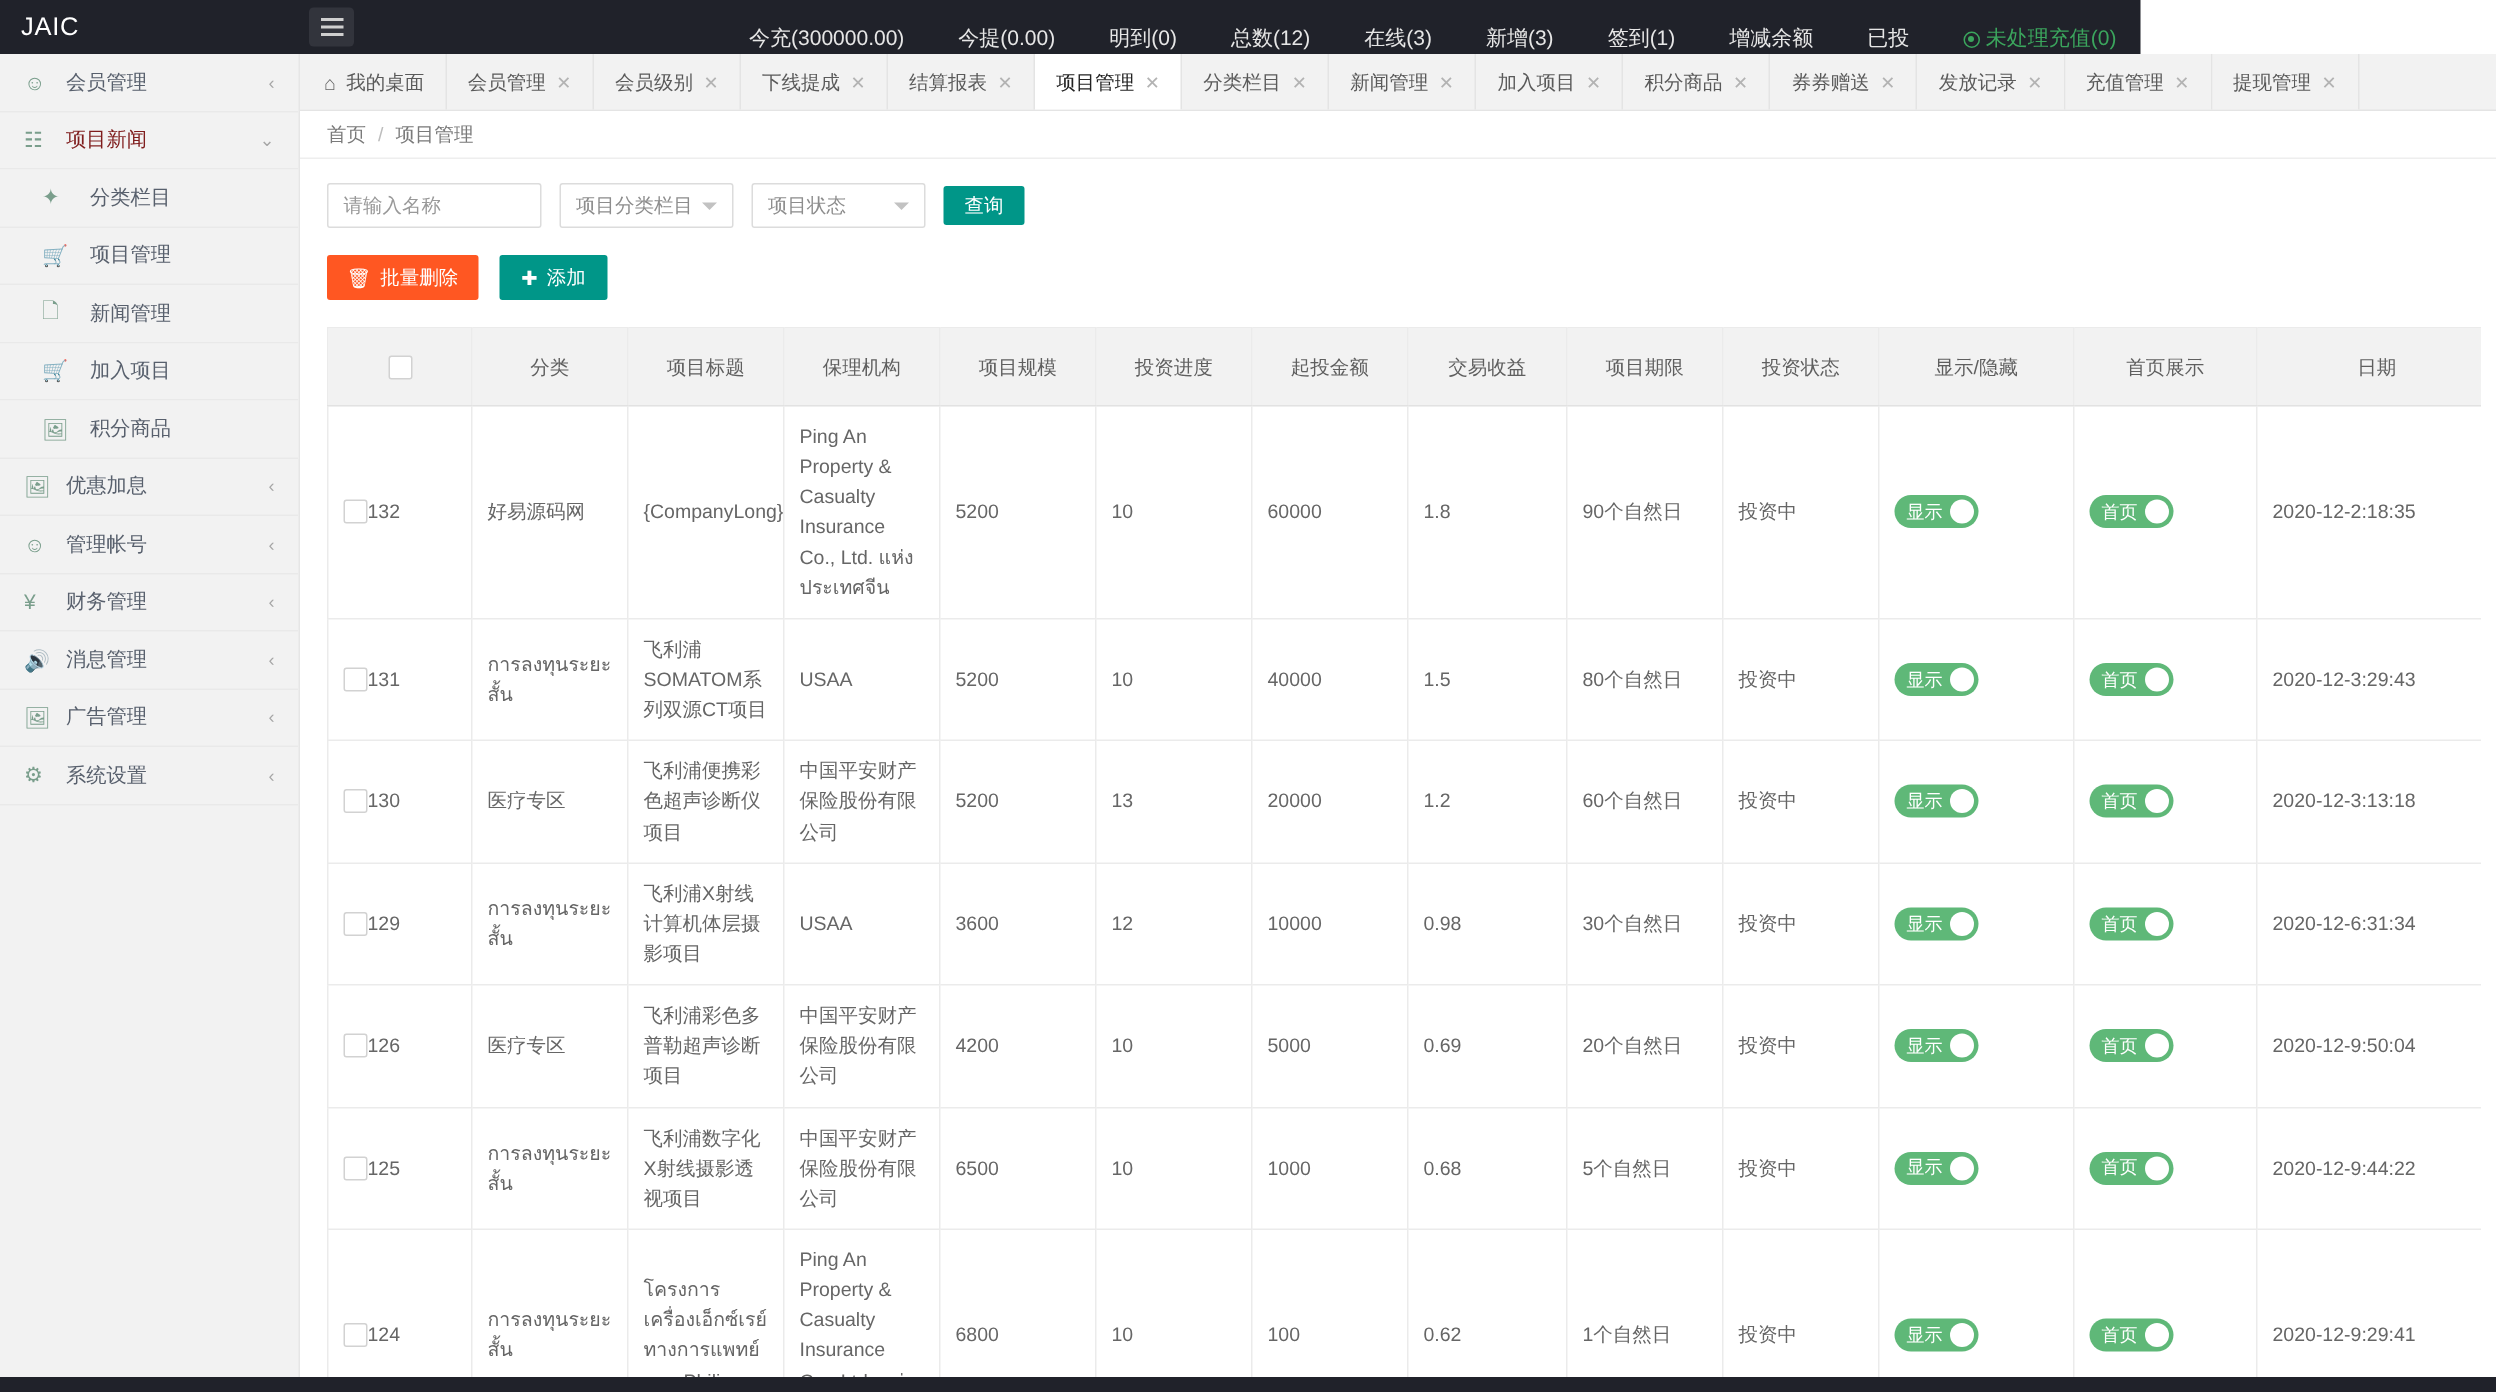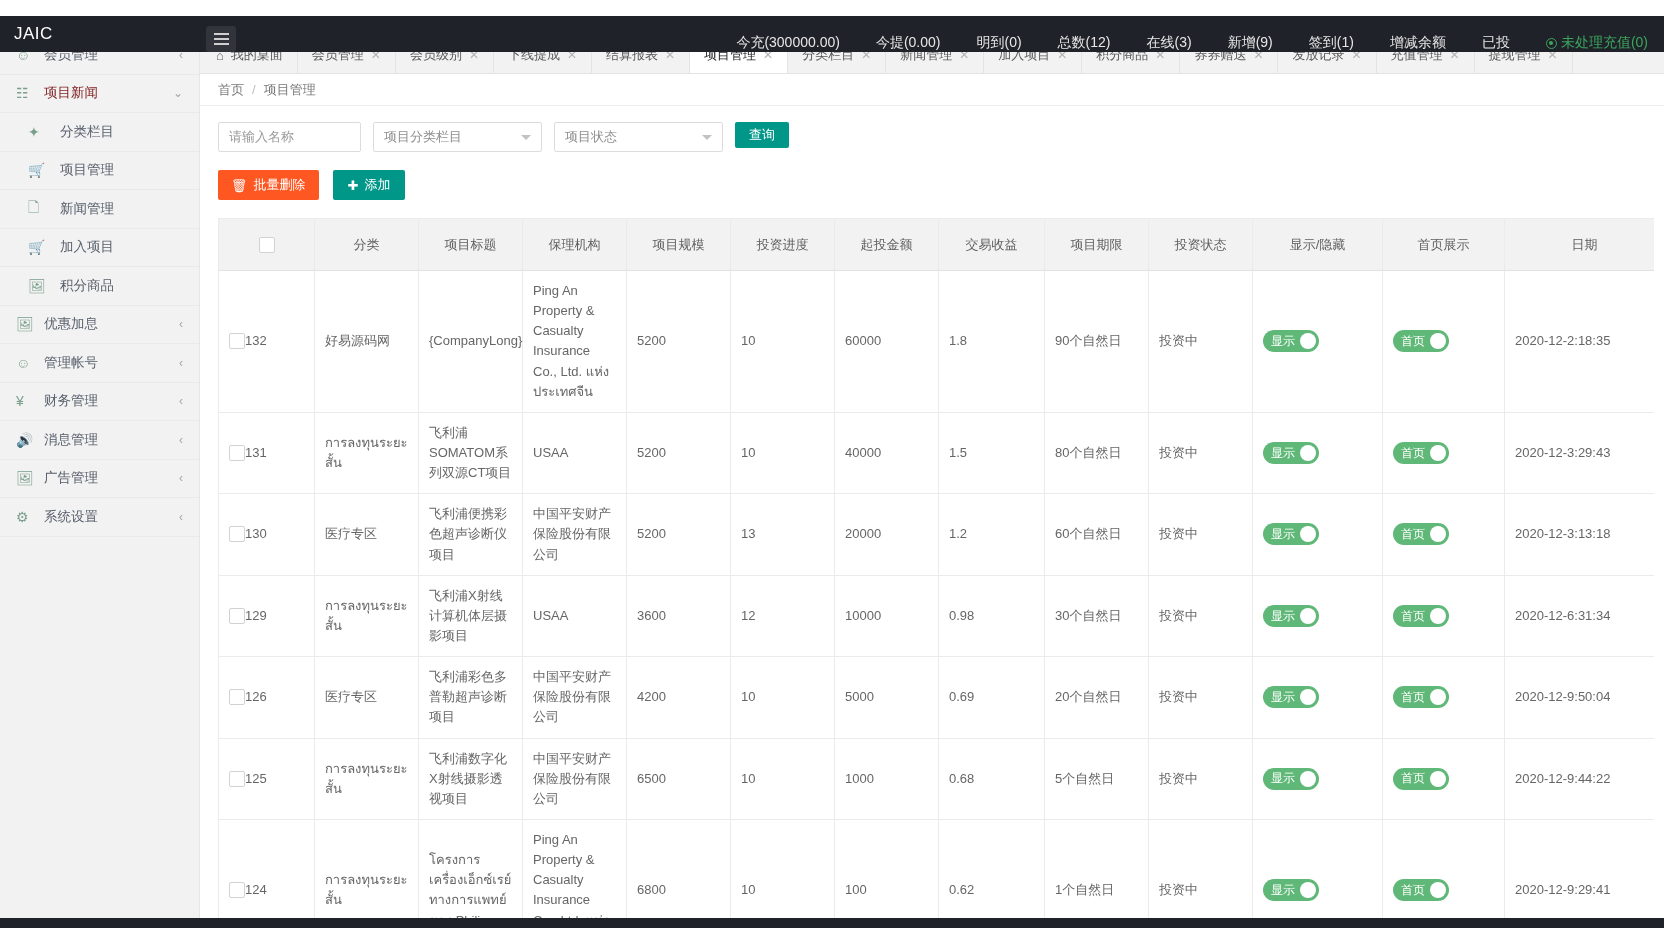--- a/index.html
+++ b/index.html
@@ -7,22 +7,22 @@
     width: 1664px; height: 928px;
     overflow: hidden;
     font-family: "Liberation Sans", "DejaVu Sans", sans-serif;
     background: #fff;
     color: #333;
   }
   #app { position: relative; width: 1664px; height: 928px; }
 
   
   .topbar {
-    position: absolute; top: 16px; left: 0; width: 1664px; height: 36px;
-    background: #20222a; display: flex; align-items: flex-end;
+    position: absolute; top: 0; left: 0; width: 1427px; height: 36px;
+    background: #20222a; display: flex; align-items: center;
     color: #f5f5f5; font-size: 13px; z-index: 50;
   }
   .brand {
     width: 200px; height: 36px; display: flex; align-items: center;
     padding-left: 14px; font-size: 17px; letter-spacing: .5px; color: #fff;
   }
   .hamburger {
     width: 30px; height: 26px; background: #32343c; border-radius: 3px;
     display: flex; flex-direction: column; justify-content: center;
     align-items: center; gap: 3px; margin-left: 6px; cursor: pointer;
@@ -79,28 +79,28 @@
     position: absolute; top: 74px; left: 200px; width: 1464px; height: 854px;
     background: #fff; overflow: hidden;
   }
   .breadcrumb {
     height: 32px; display:flex; align-items:center;
     padding: 0 14px 0 18px; font-size: 13px; color: #7a7a7a;
     border-bottom: 1px solid #eee;
   }
   .breadcrumb .bc-sep { margin: 0 8px; color: #bdbdbd; }
 
-  .filters { display:flex; align-items:flex-start; padding: 16px 0 0 18px; gap: 12px; }
+  .filters { display:flex; align-items:center; padding: 16px 0 0 18px; gap: 12px; }
   .inp {
     width: 143px; height: 30px; border: 1px solid #dcdcdc; border-radius: 2px;
     font-size: 13px; color: #999; padding: 0 10px; display:flex; align-items:center;
     background: #fff;
   }
   .sel {
-    width: 169px; height: 30px; border: 1px solid #dcdcdc; border-radius: 2px;
+    width: 116px; height: 30px; border: 1px solid #dcdcdc; border-radius: 2px;
     font-size: 13px; color: #8d8d8d; padding: 0 10px; display:flex; align-items:center;
     justify-content: space-between; background: #fff; cursor: pointer;
   }
   .caret { width:0;height:0;border-left:5px solid transparent;border-right:5px solid transparent;border-top:5px solid #c2c2c2;}
   .btn-query {
     height: 26px; min-width: 44px; padding: 0 14px; background: #009688; color: #fff;
     font-size: 13px; border: none; border-radius: 2px; cursor: pointer;
     display:flex;align-items:center;justify-content:center;
   }
 
@@ -154,21 +154,21 @@
       <i></i>
         <i></i>
         <i></i>
     </div>
     <div class="topstats">
       <div class="topstat">今充(300000.00)</div>
       <div class="topstat">今提(0.00)</div>
       <div class="topstat">明到(0)</div>
       <div class="topstat">总数(12)</div>
       <div class="topstat">在线(3)</div>
-      <div class="topstat">新增(9)</div>
+      <div class="topstat">新增(3)</div>
       <div class="topstat">签到(1)</div>
       <div class="topstat">增减余额</div>
       <div class="topstat">已投</div>
       <div class="topstat alert">
         <span class="dot-icon"></span>
         <span>未处理充值(0)</span>
       </div>
     </div>
   </div>
 

